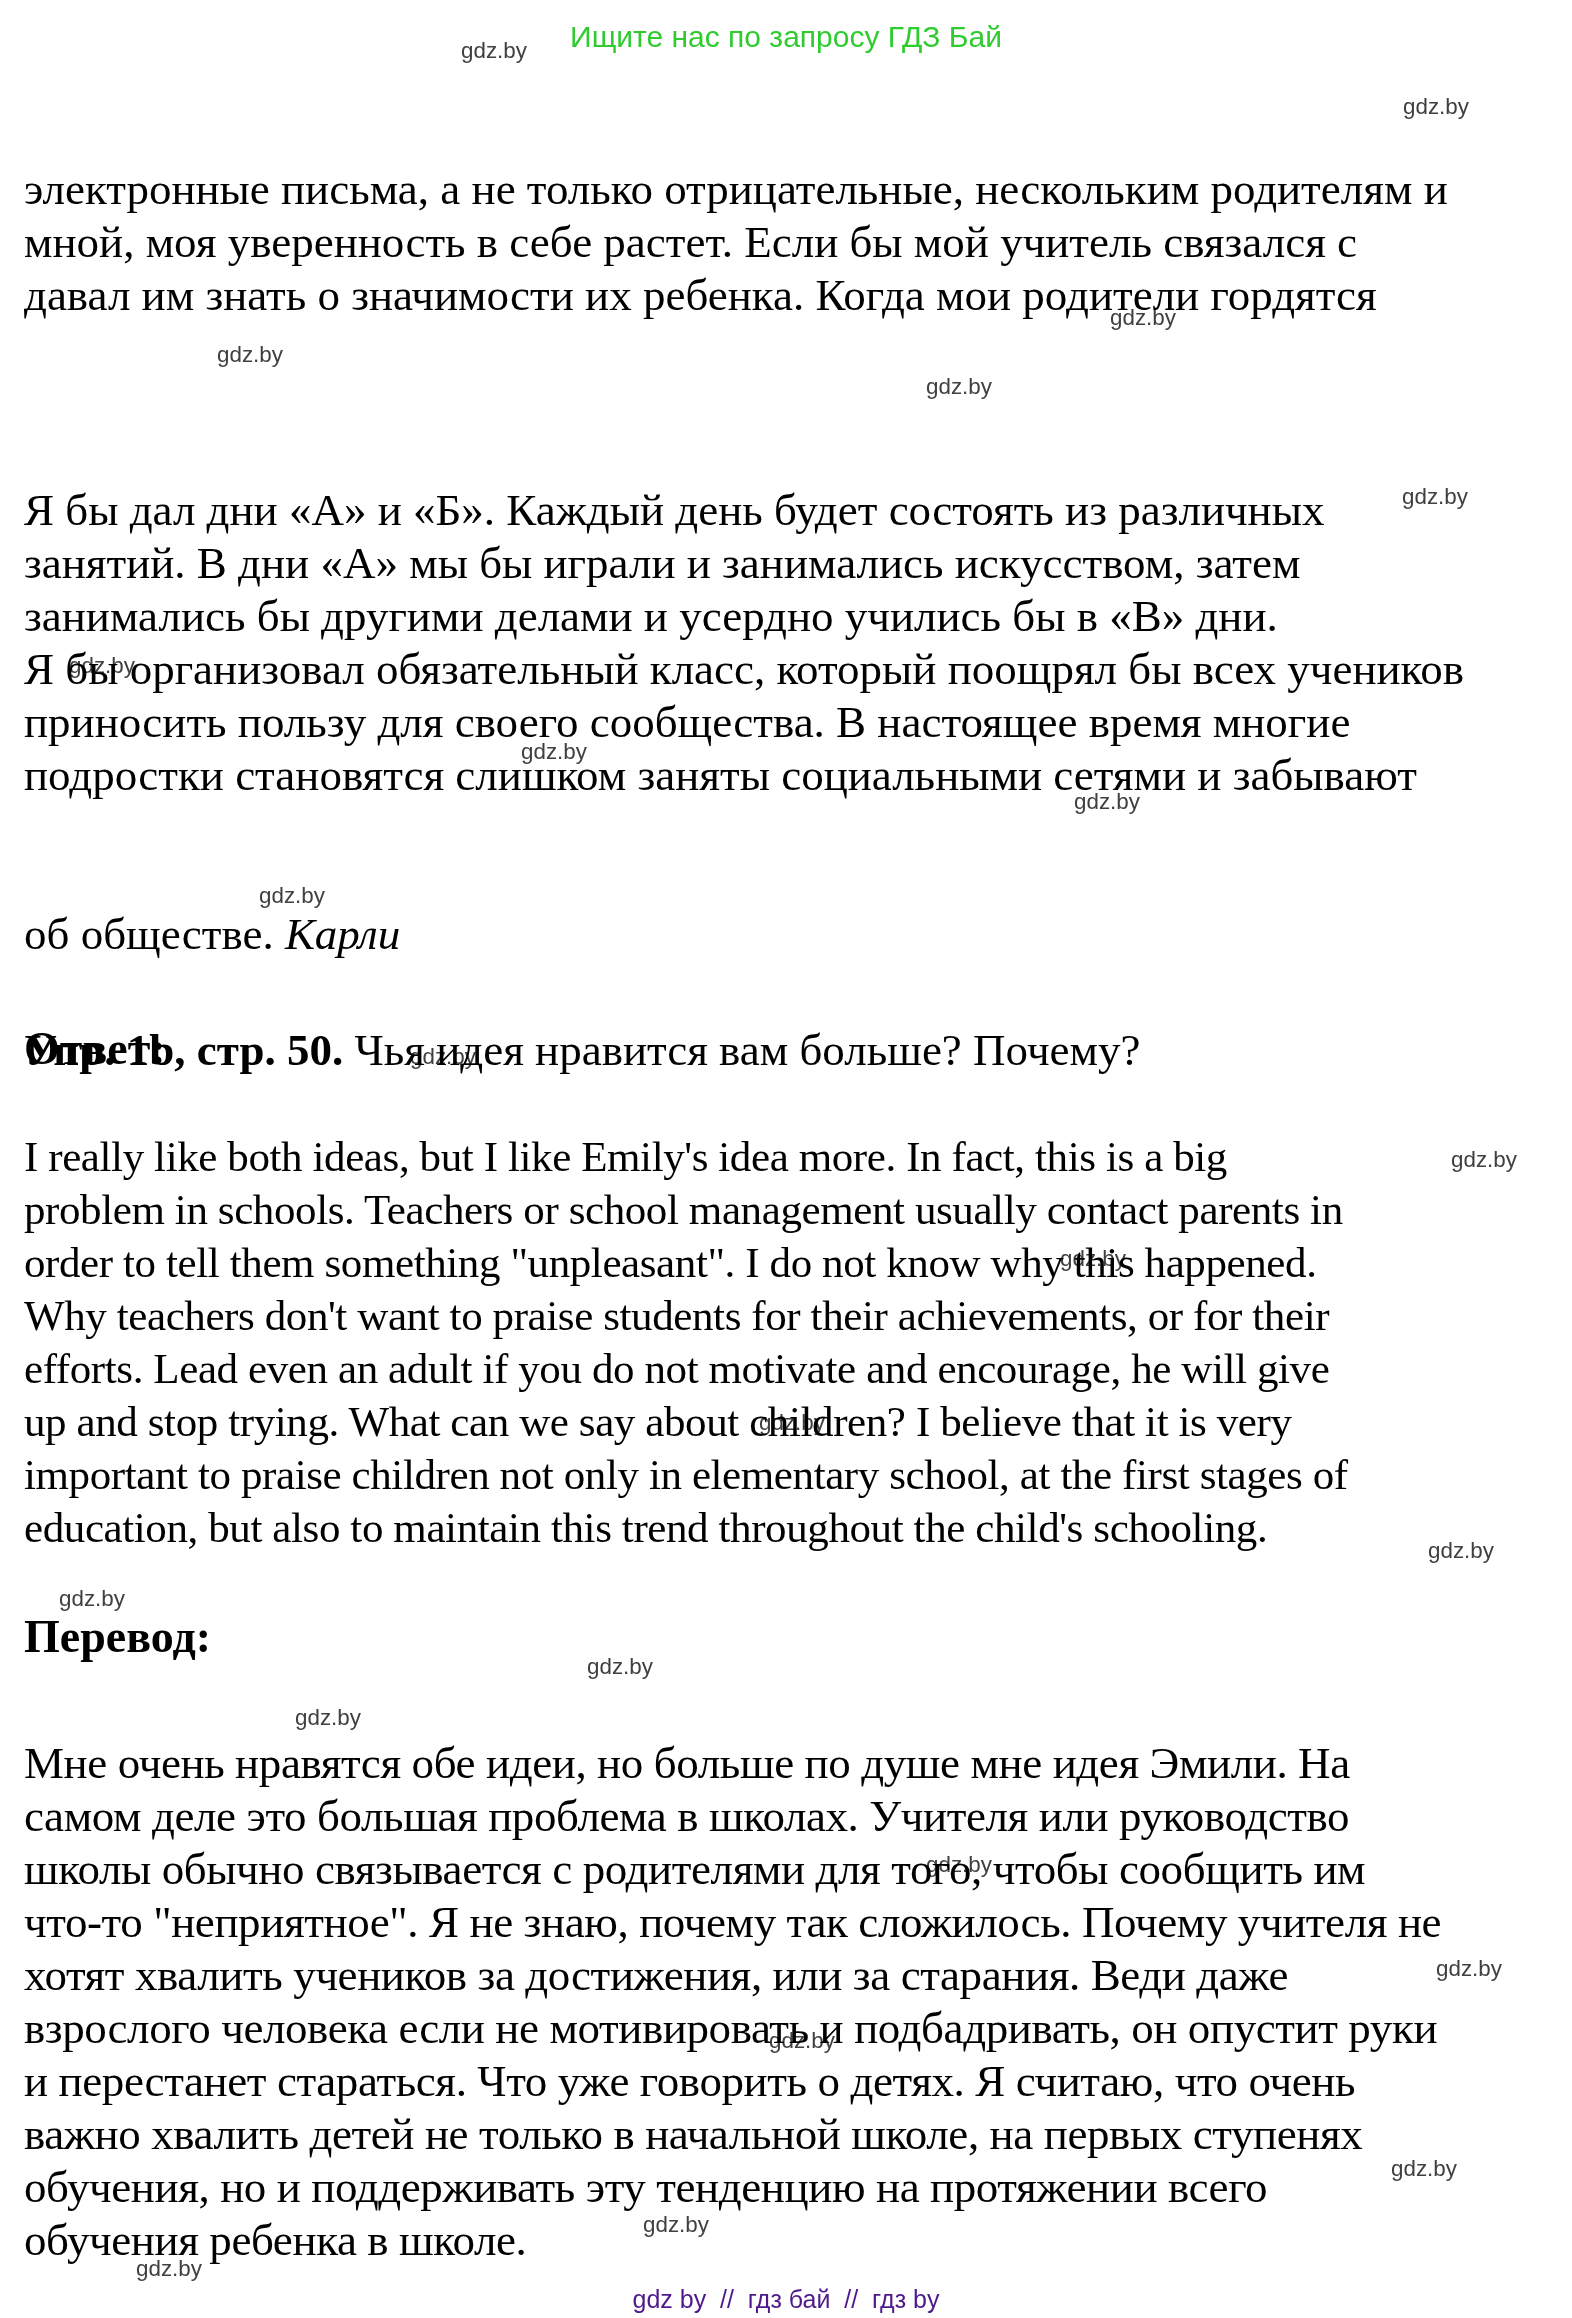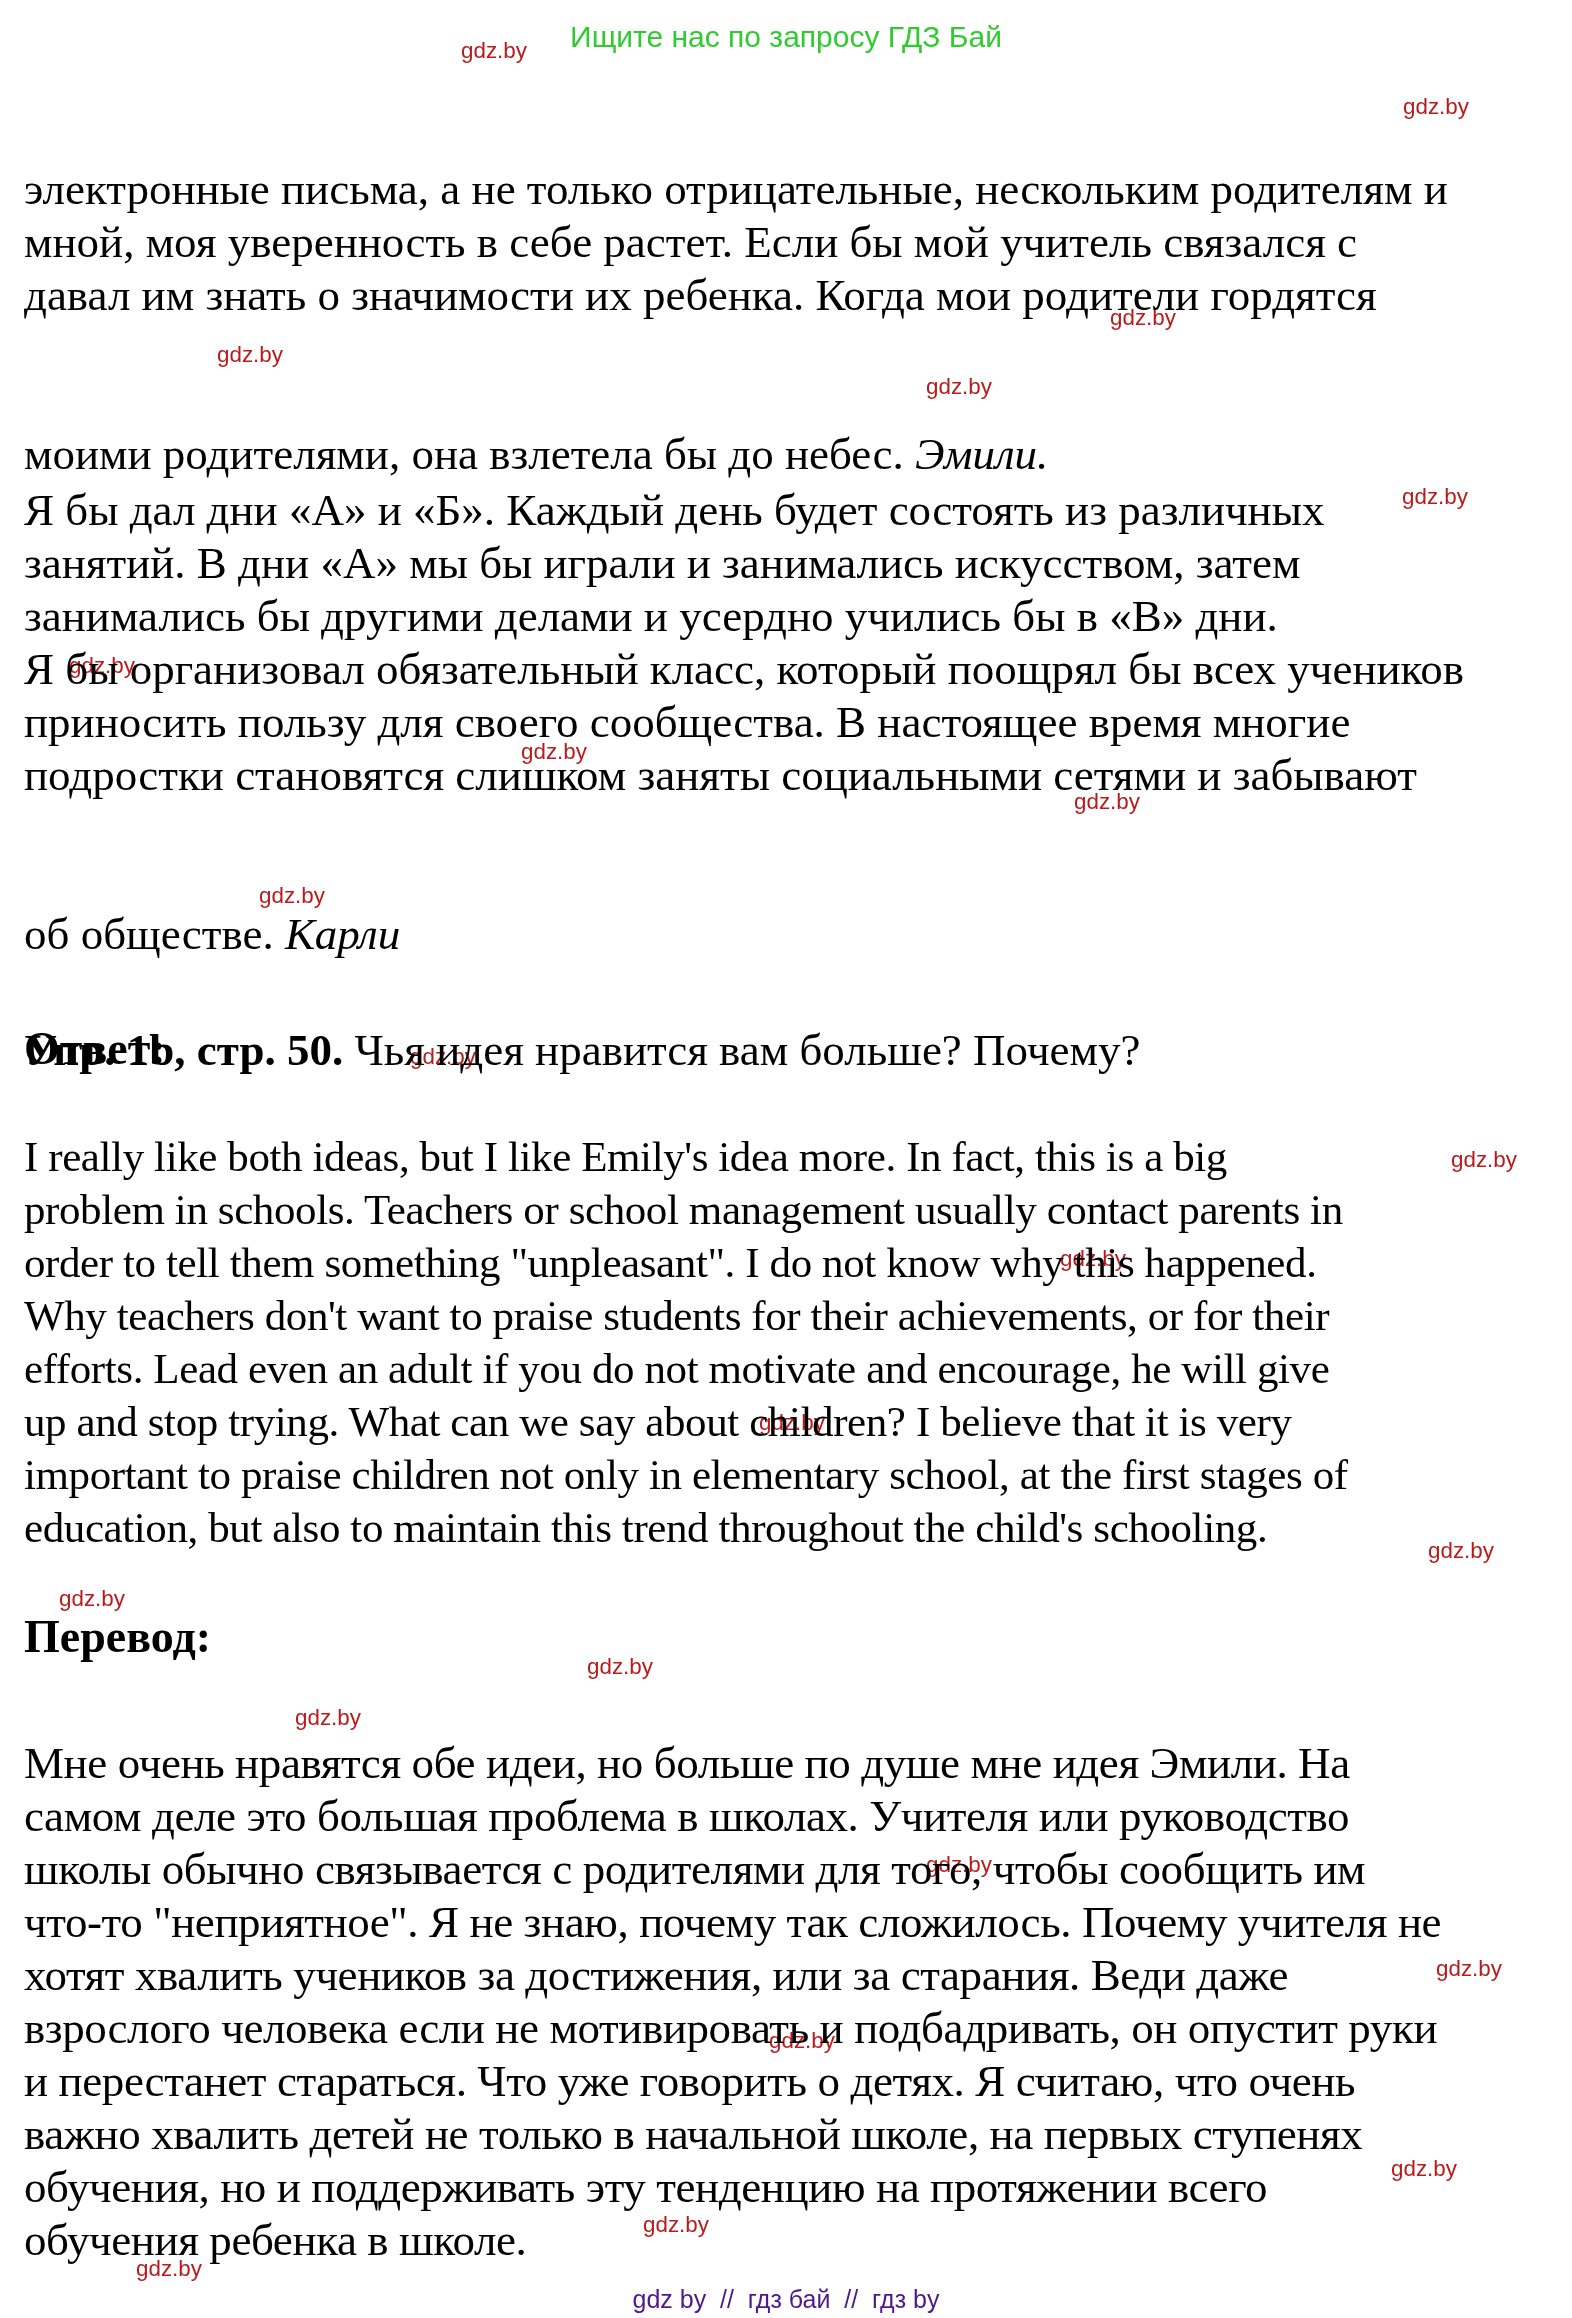--- a/index.html
+++ b/index.html
@@ -31,21 +31,21 @@
   .textblock .line { height: 53px; white-space: pre; }
   .eng   { font-size: 43px; letter-spacing: -0.4px; }
   .trans { letter-spacing: -0.4px; }
   .label { font-weight: bold; font-size: 46px; }
   .bold  { font-weight: bold; }
   .italic { font-style: italic; }
   .wm {
     position: absolute;
     font-family: "Liberation Sans", sans-serif;
     font-size: 22.4px;
-    color: #b91c1c;
+    color: #404040;
     white-space: pre;
   }
   .footer {
     position: absolute;
     top: 2285px; left: 0; width: 100%;
     text-align: center;
     font-family: Liberation Sans, sans-serif;
     font-size: 25px;
     color: var(--purple, #4e1a8b);
     white-space: pre;
@@ -80,21 +80,20 @@
       <span class="wm" style="left: 926px; top: 1852px;">gdz.by</span>
       <span class="wm" style="left: 1436px; top: 1956px;">gdz.by</span>
       <span class="wm" style="left: 769px; top: 2028px;">gdz.by</span>
       <span class="wm" style="left: 1391px; top: 2156px;">gdz.by</span>
       <span class="wm" style="left: 643px; top: 2212px;">gdz.by</span>
       <span class="wm" style="left: 136px; top: 2256px;">gdz.by</span>
     </div>
 
   <div class="textblock" style="top:57px">
     <div><div class="line">электронные письма, а не только отрицательные, нескольким родителям и</div><div class="line">мной, моя уверенность в себе растет. Если бы мой учитель связался с</div><div class="line">давал им знать о значимости их ребенка. Когда мои родители гордятся</div></div>
-    <div class="line"><span>моими родителями, она взлетела бы до небес. </span><span class="italic">Эмили.</span></div>
   </div>
 
   <div class="textblock" style="top:378px">
     <div><div class="line">Я бы дал дни «А» и «Б». Каждый день будет состоять из различных</div><div class="line">занятий. В дни «А» мы бы играли и занимались искусством, затем</div><div class="line">занимались бы другими делами и усердно учились бы в «В» дни.</div><div class="line">Я бы организовал обязательный класс, который поощрял бы всех учеников</div><div class="line">приносить пользу для своего сообщества. В настоящее время многие</div><div class="line">подростки становятся слишком заняты социальными сетями и забывают</div></div>
     <div class="line"><span>об обществе. </span><span class="italic">Карли</span></div>
   </div>
 
   <div class="textblock" style="top:918px">
     <div class="line"><span class="bold">Упр. 1b, стр. 50.</span><span> Чья идея нравится вам больше? Почему?</span></div>
   </div>

